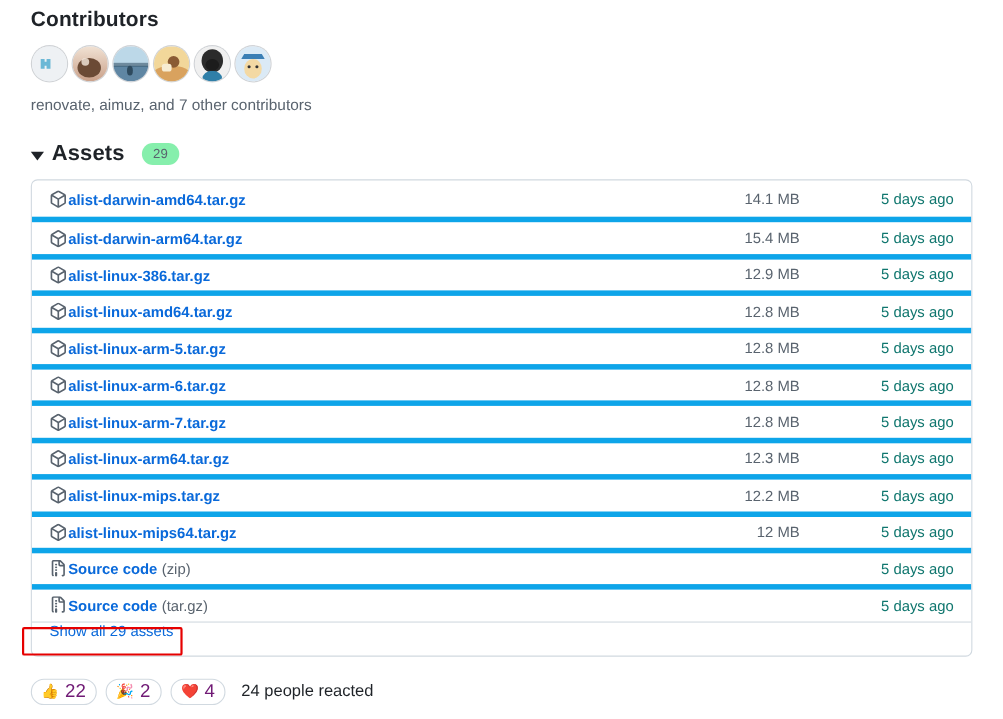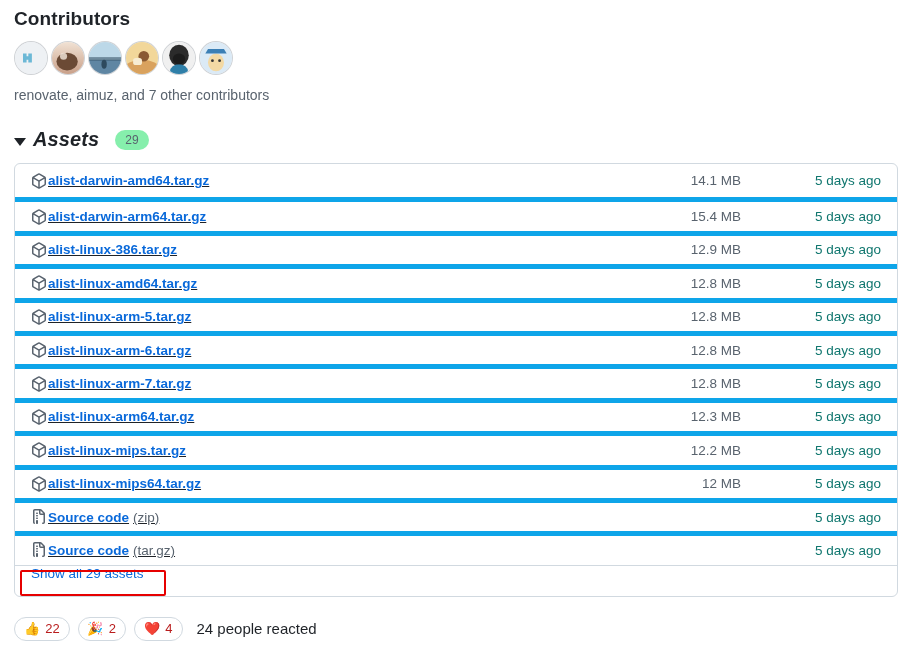--- a/index.html
+++ b/index.html
@@ -11,21 +11,21 @@
     background: #ffffff;
     font-family: "Liberation Sans", sans-serif;
     color: #1f2328;
     overflow: hidden;
   }
 
   .page {
     position: relative;
     width: 912px;
     height: 654px;
-    padding: 0 14px;
+    padding: 0 28px;
   }
 
   
   .contrib-heading {
     font-size: 19px;
     font-weight: 600;
     color: #1f2328;
     margin: 0;
     padding-top: 8px;
     letter-spacing: .1px;
@@ -71,21 +71,20 @@
     margin-right: 7px;
     position: relative;
     top: 2px;
     cursor: pointer;
   }
   .assets-title {
     font-size: 20px;
     font-weight: 600;
     color: #1f2328;
     letter-spacing: .1px;
-    font-style: italic;
   }
   .assets-count {
     margin-left: 16px;
     background: #86efac;
     color: #59636e;
     border-radius: 2em;
     font-size: 12px;
     line-height: 18px;
     padding: 1px 10px;
     font-weight: 500;
@@ -104,24 +103,23 @@
     align-items: center;
     height: 33.4px;
     padding: 0 16px;
     border-top: 5px solid #0ea5e9;
     font-size: 13.5px;
   }
   .asset-row:first-child { border-top: none; }
 
   .asset-name {
     display: flex;
-    align-items: center;
+    align-items: flex-end;
     flex: 1 1 auto;
     min-width: 0;
-    text-decoration: underline;
   }
   .asset-icon {
     width: 16px;
     height: 16px;
     flex: 0 0 auto;
     color: #59636e;
     display: inline-flex;
     align-items: center;
     justify-content: center;
     margin-right: 1px;
@@ -198,22 +196,22 @@
     margin-right: 8px;
     background: #fff;
     cursor: pointer;
   }
   .reaction-emoji {
     font-size: 13px;
     line-height: 1;
     margin-right: 5px;
   }
   .reaction-count {
-    font-size: 13px;
-    color: #b91c1c;
+    font-size: 17px;
+    color: #701a75;
   }
   .reacted-text {
     font-size: 15px;
     color: #1f2328;
     margin-left: 6px;
   }
 </style>
 </head>
 <body>
 

